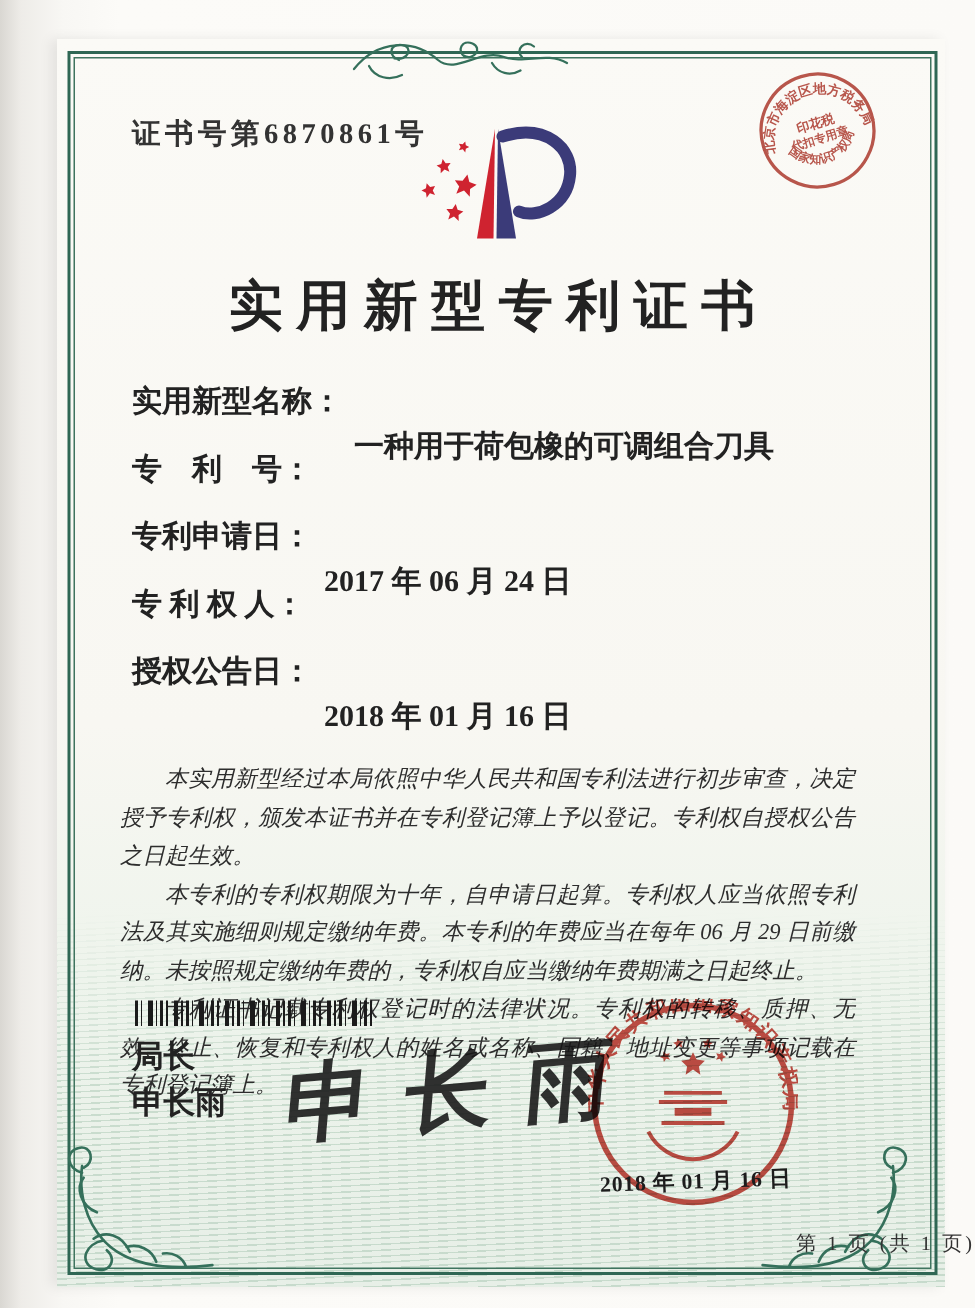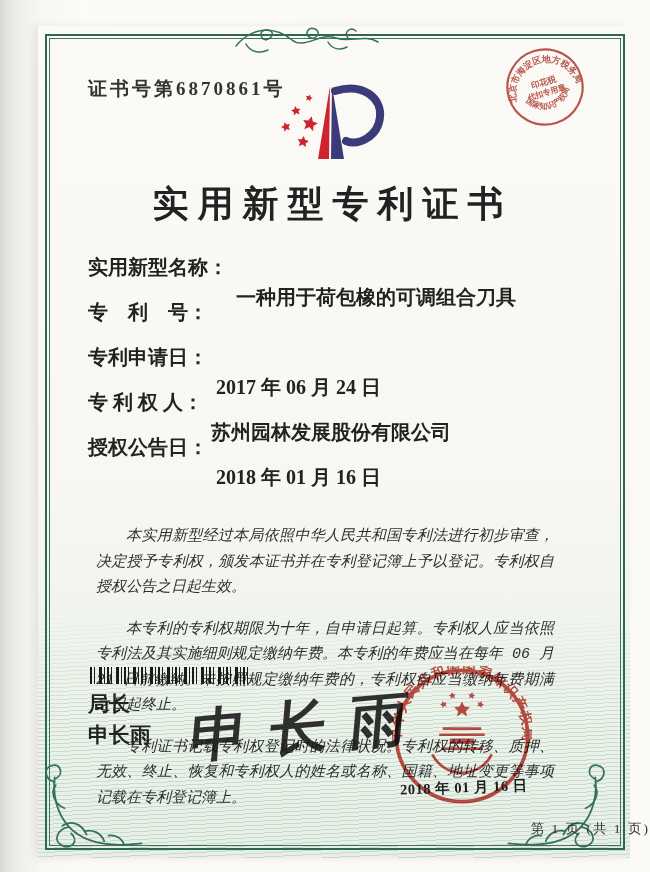--- a/index.html
+++ b/index.html
@@ -27,21 +27,21 @@
   .logo{position:absolute;left:262px;top:80px;}
   .stamp{position:absolute;left:504px;top:46px;width:82px;height:82px;transform:rotate(-17deg);mix-blend-mode:multiply;opacity:.92;}
   .title{position:absolute;left:0;right:0;top:180px;margin:0;text-align:center;
     font-size:36px;font-weight:700;letter-spacing:9px;color:#222;padding-left:15px;}
   .fields{position:absolute;left:88px;top:254px;width:470px;}
   .field-row{height:45px;display:flex;align-items:flex-start;font-size:20px;font-weight:700;color:#222;}
   .field-label{white-space:pre;}
   .field-value{margin-left:8px;white-space:pre;margin-top:30px;}
   .paras{position:absolute;left:80px;top:508px;width:490px;
     font-size:15px;line-height:25.5px;text-align:justify;font-style:italic;color:#2d2d2d;}
-  .paras p{margin:16px;text-indent:2em;font-family:Liberation Mono, monospace;}
+  .paras p{margin:0;text-indent:2em;}
   .barcode{position:absolute;left:90px;top:667px;width:162px;height:17px;
     background:
       repeating-linear-gradient(90deg,#1b1b1b 0 2px,transparent 2px 4px,#1b1b1b 4px 5px,transparent 5px 9px,#1b1b1b 9px 12px,transparent 12px 14px,#1b1b1b 14px 15px,transparent 15px 17px);
   }
   .signer{position:absolute;left:88px;top:689px;font-size:21px;font-weight:700;line-height:31px;color:#222;}
   .signature{position:absolute;left:190px;top:688px;width:250px;
     font-size:58px;font-weight:600;letter-spacing:22px;color:#161616;
     transform:rotate(-5deg) skewX(-10deg);white-space:nowrap;opacity:.88;}
   .seal{position:absolute;left:392px;top:666px;width:140px;height:140px;mix-blend-mode:multiply;opacity:.94;}
   .seal-date{position:absolute;left:400px;top:778px;width:145px;font-size:14.5px;font-weight:700;
@@ -138,31 +138,30 @@
     </div>
     <div class="field-row">
       <span class="field-label">专　利　号：</span>
     </div>
     <div class="field-row">
       <span class="field-label">专利申请日：</span>
       <span class="field-value">2017 年 06 月 24 日</span>
     </div>
     <div class="field-row">
       <span class="field-label">专 利 权 人：</span>
-      <span class="field-value">苏州园林发展股份有限公司</span>
     </div>
     <div class="field-row">
       <span class="field-label">授权公告日：</span>
       <span class="field-value">2018 年 01 月 16 日</span>
     </div>
   </div>
 
   <div class="paras">
     <p>本实用新型经过本局依照中华人民共和国专利法进行初步审查，决定授予专利权，颁发本证书并在专利登记簿上予以登记。专利权自授权公告之日起生效。</p>
-    <p>本专利的专利权期限为十年，自申请日起算。专利权人应当依照专利法及其实施细则规定缴纳年费。本专利的年费应当在每年 06 月 21 日前缴纳。未按照规定缴纳年费的，专利权自应当缴纳年费期满之日起终止。</p>
+    <p>本专利的专利权期限为十年，自申请日起算。专利权人应当依照专利法及其实施细则规定缴纳年费。本专利的年费应当在每年 06 月 29 日前缴纳。未按照规定缴纳年费的，专利权自应当缴纳年费期满之日起终止。</p>
     <p>专利证书记载专利权登记时的法律状况。专利权的转移、质押、无效、终止、恢复和专利权人的姓名或名称、国籍、地址变更等事项记载在专利登记簿上。</p>
   </div>
 
   <div class="barcode"></div>
 
   <div class="signer">
     <div>局长</div>
     <div>申长雨</div>
   </div>
 

